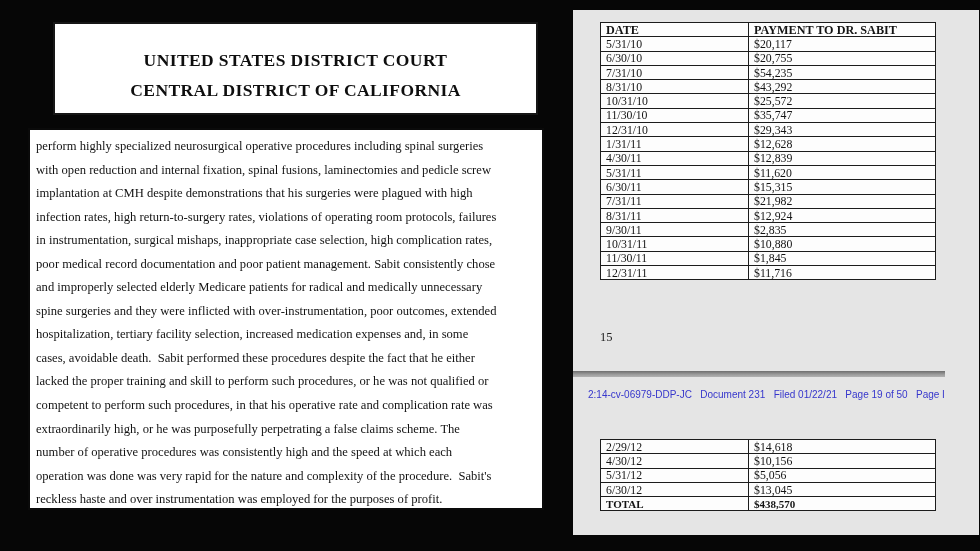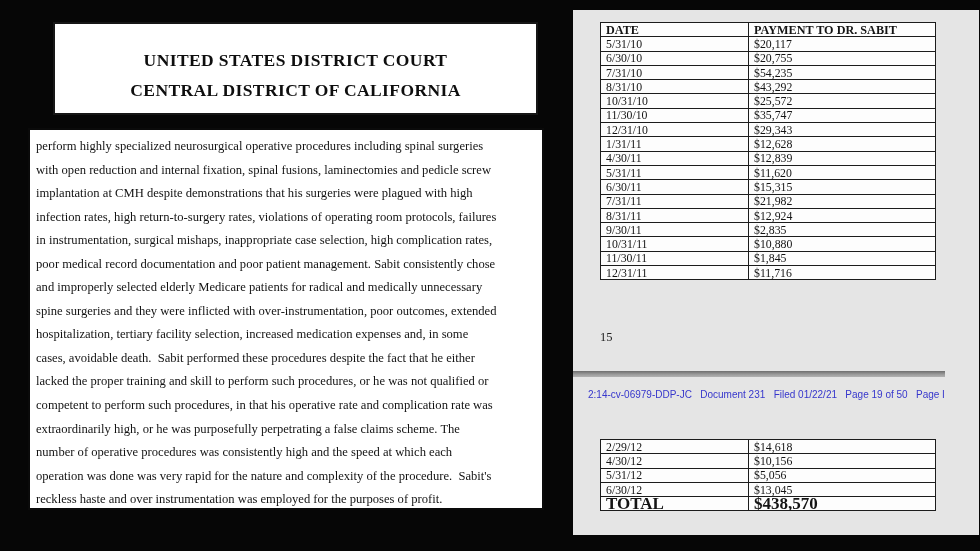--- a/index.html
+++ b/index.html
@@ -23,21 +23,21 @@
 
   table.pay-table{position:absolute;left:27px;width:335px;border-collapse:collapse;
                   table-layout:fixed;background:#fdfdfd;}
   table.pay-table.top{top:12px;}
   table.pay-table.bottom{top:429px;}
   .pay-table th,.pay-table td{border:1px solid #1c1c1c;height:13.3px;
       font-family:"Liberation Serif",serif;font-size:11.8px;line-height:12px;
       padding:0 2px 0 5px;text-align:left;vertical-align:middle;color:#141414;
       overflow:hidden;white-space:nowrap;}
   .pay-table th{font-weight:bold;font-size:12.2px;}
-  .pay-table tr.total-row td{font-weight:bold;font-size:17px;font-family:Liberation Serif, serif;}
+  .pay-table tr.total-row td{font-weight:bold;font-size:11px;font-family:Liberation Serif, serif;}
 
   .page-num{position:absolute;left:27px;top:320px;width:335px;text-align:left;
             font-size:12.5px;color:#232323;}
 
   .gray-bar{position:absolute;left:0;top:361px;width:372px;height:6px;
             background:linear-gradient(180deg,#6e6e6e 0%,#9a9a9a 55%,#b2b2b2 100%);}
 
   .filing-line{position:absolute;left:3px;top:378px;width:368px;height:14px;
                overflow:hidden;font-family:"Liberation Sans",sans-serif;
                font-size:10px;line-height:13px;white-space:pre;color:#3636cc;margin-left:12px;}

